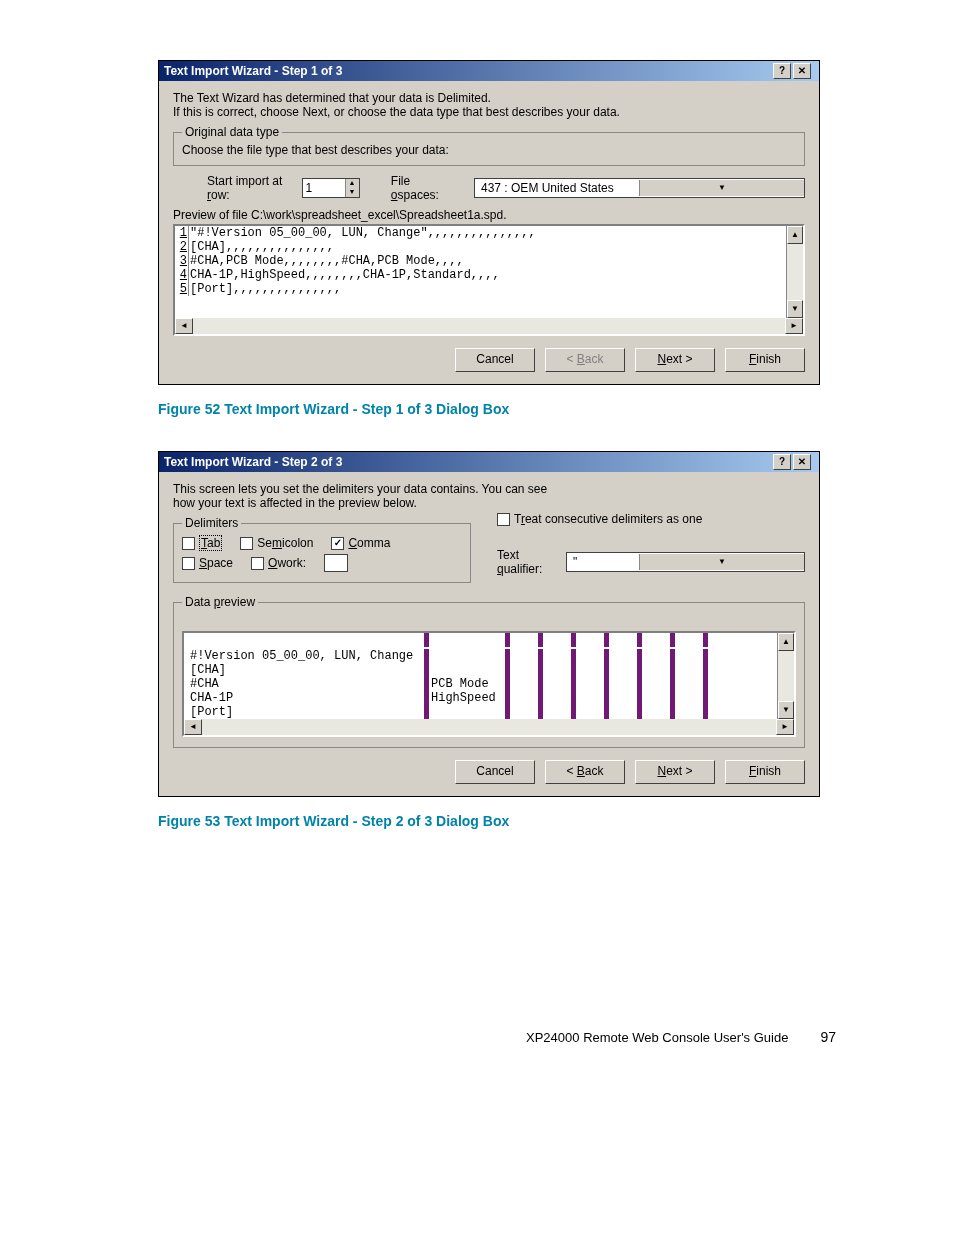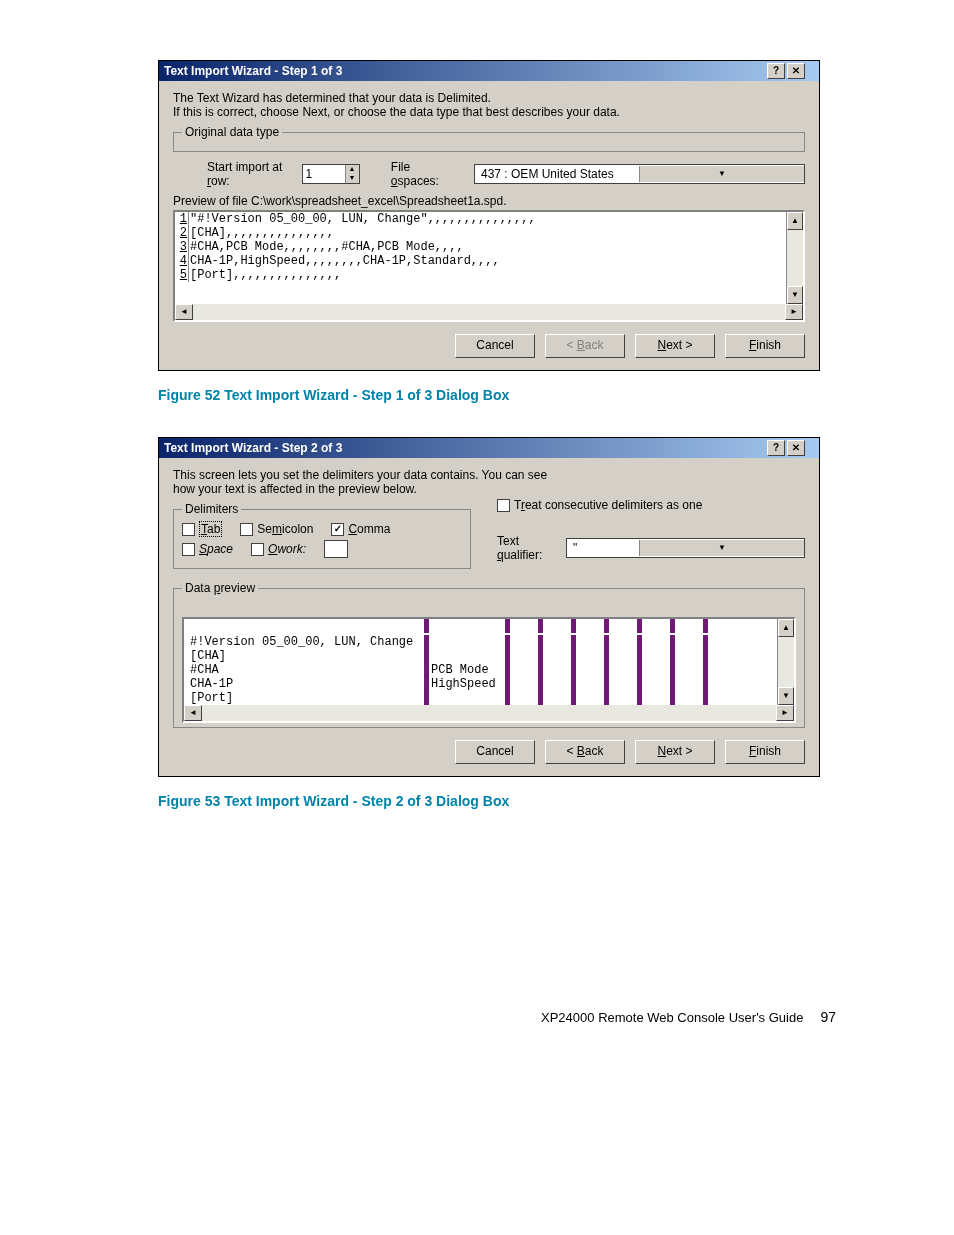--- a/index.html
+++ b/index.html
@@ -17,21 +17,21 @@
   }
   .dialog {
     border: 1px solid #000;
     background: #d4d0c8;
     width: 660px;
   }
   .titlebar {
     background: linear-gradient(to right, #0a246a, #a6caf0);
     color: #fff;
     font-weight: bold;
-    padding: 2px 14px 2px 5px;
+    padding: 2px 8px 2px 5px;
     display: flex;
     align-items: center;
     font-size: 12px;
   }
   .titlebar-text { flex: 1; }
   .titlebar-btn {
     background: #d4d0c8;
     color: #000;
     border-top: 1px solid #fff;
     border-left: 1px solid #fff;
@@ -89,39 +89,40 @@
   .step2-top { display:flex; gap:26px;}
   .step2-right { padding-top:2px;}
   .qualifier-row { display:flex; align-items:center; margin-top:22px; gap:8px;}
   .data-preview-table { font-family:"Courier New",monospace; font-size:12px; background:#fff; padding:0 0 0 4px;}
   .dp-row { white-space:pre;}
   .dp-cell { display:inline-block; border-right:5px solid #701a75; padding:0 2px;}
   .dp-header { height:16px; background:#fff;}
   .dp-wrap { border-top:2px solid #808080; border-left:2px solid #808080; border-right:2px solid #fff; border-bottom:2px solid #fff; background:#fff; margin-top:18px;}
   .dp-flex { display:flex;}
   .dp-main { flex:1;}
-  .footer { margin-top:200px; display:flex; justify-content:flex-end; align-items:baseline; gap:17px; font-family:"Arial",sans-serif; font-size:13px;}
+  .footer { margin-top:200px; display:flex; justify-content:flex-end; align-items:baseline; gap:32px; font-family:"Arial",sans-serif; font-size:13px;}
   .footer .pn { font-size:14px;}
 </style>
 </head>
 <body>
 
 <div class="page">
 
 <div class="dialog">
   <div class="titlebar">
     <span class="titlebar-text">Text Import Wizard - Step 1 of 3</span>
     <span class="titlebar-btn">?</span>
     <span class="titlebar-btn">✕</span>
   </div>
   <div class="dialog-body">
     <div>The Text Wizard has determined that your data is Delimited.</div>
     <div>If this is correct, choose Next, or choose the data type that best describes your data.</div>
     <fieldset>
       <legend>Original data type</legend>
+      <div>Choose the file type that best describes your data:</div>
     </fieldset>
     <div class="row">
       <span><span>Start import at </span><span class="under">r</span><span>ow:</span></span>
       <span class="spin-input">
         <input value="1" style="">
         <span class="spin-arrows">
               <div>▲</div>
               <div>▼</div>
             </span>
       </span>
@@ -178,40 +179,40 @@
 
     <div class="step2-top">
       <div class="step2-delim">
         <fieldset>
           <legend>Delimiters</legend>
           <div style="display:flex; gap:18px; align-items:center; margin:2px 0;">
             <span><span class="cb"></span><span class="dotted"><span class="under">T</span><span>ab</span></span></span>
             <span><span class="cb"></span><span>Se</span><span class="under">m</span><span>icolon</span></span>
             <span><span class="cb checked"></span><span class="under">C</span><span>omma</span></span>
           </div>
-          <div style="display:flex; gap:18px; align-items:center; margin:4px 0 2px 0;font-style:italic;">
+          <div style="display:flex; gap:18px; align-items:center; margin:4px 0 2px 0;">
             <span><span class="cb"></span><span class="under">S</span><span>pace</span></span>
             <span><span class="cb"></span><span class="under">O</span><span>work:</span></span>
             <span class="other-input"></span>
           </div>
         </fieldset>
       </div>
       <div class="step2-right">
         <div><span class="cb"></span><span>T</span><span class="under">r</span><span>eat consecutive delimiters as one</span></div>
         <div class="qualifier-row">
           <span><span>Text </span><span class="under">q</span><span>ualifier:</span></span>
           <span class="combo">
             <span style="min-width:60px;">"</span>
             <span class="combo-arrow">▼</span>
           </span>
         </div>
       </div>
     </div>
 
-    <fieldset style="padding-bottom:4px;">
+    <fieldset style="padding-bottom:10px;">
       <legend><span>Data </span><span class="under">p</span><span>review</span></legend>
       <div class="dp-wrap">
         <div class="dp-flex">
           <div class="dp-main data-preview-table" id="dp2">
                 <div class="dp-row dp-header"><span class="dp-cell" style="width:232px;height:14px;"></span><span class="dp-cell" style="width:72px;height:14px;"></span><span class="dp-cell" style="width:24px;height:14px;"></span><span class="dp-cell" style="width:24px;height:14px;"></span><span class="dp-cell" style="width:24px;height:14px;"></span><span class="dp-cell" style="width:24px;height:14px;"></span><span class="dp-cell" style="width:24px;height:14px;"></span><span class="dp-cell" style="width:24px;height:14px;"></span></div>
                 <div class="dp-row"><span class="dp-cell" style="width:232px">#!Version 05_00_00, LUN, Change</span><span class="dp-cell" style="width:72px"> </span><span class="dp-cell" style="width:24px"> </span><span class="dp-cell" style="width:24px"> </span><span class="dp-cell" style="width:24px"> </span><span class="dp-cell" style="width:24px"> </span><span class="dp-cell" style="width:24px"> </span><span class="dp-cell" style="width:24px"> </span></div>
                 <div class="dp-row"><span class="dp-cell" style="width:232px">[CHA]</span><span class="dp-cell" style="width:72px"> </span><span class="dp-cell" style="width:24px"> </span><span class="dp-cell" style="width:24px"> </span><span class="dp-cell" style="width:24px"> </span><span class="dp-cell" style="width:24px"> </span><span class="dp-cell" style="width:24px"> </span><span class="dp-cell" style="width:24px"> </span></div>
                 <div class="dp-row"><span class="dp-cell" style="width:232px">#CHA</span><span class="dp-cell" style="width:72px">PCB Mode</span><span class="dp-cell" style="width:24px"> </span><span class="dp-cell" style="width:24px"> </span><span class="dp-cell" style="width:24px"> </span><span class="dp-cell" style="width:24px"> </span><span class="dp-cell" style="width:24px"> </span><span class="dp-cell" style="width:24px"> </span></div>
                 <div class="dp-row"><span class="dp-cell" style="width:232px">CHA-1P</span><span class="dp-cell" style="width:72px">HighSpeed</span><span class="dp-cell" style="width:24px"> </span><span class="dp-cell" style="width:24px"> </span><span class="dp-cell" style="width:24px"> </span><span class="dp-cell" style="width:24px"> </span><span class="dp-cell" style="width:24px"> </span><span class="dp-cell" style="width:24px"> </span></div>
                 <div class="dp-row"><span class="dp-cell" style="width:232px">[Port]</span><span class="dp-cell" style="width:72px"> </span><span class="dp-cell" style="width:24px"> </span><span class="dp-cell" style="width:24px"> </span><span class="dp-cell" style="width:24px"> </span><span class="dp-cell" style="width:24px"> </span><span class="dp-cell" style="width:24px"> </span><span class="dp-cell" style="width:24px"> </span></div>

